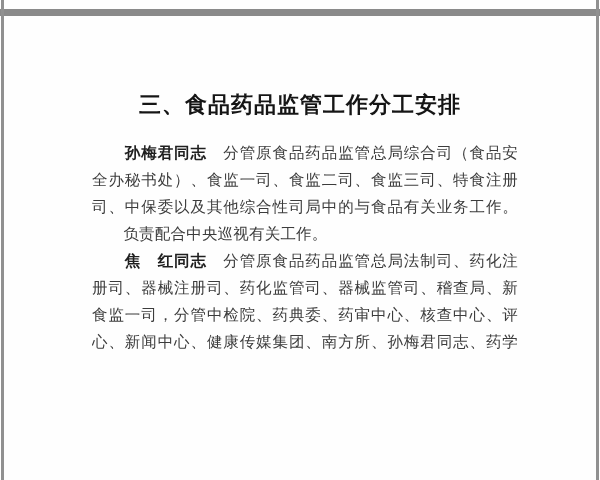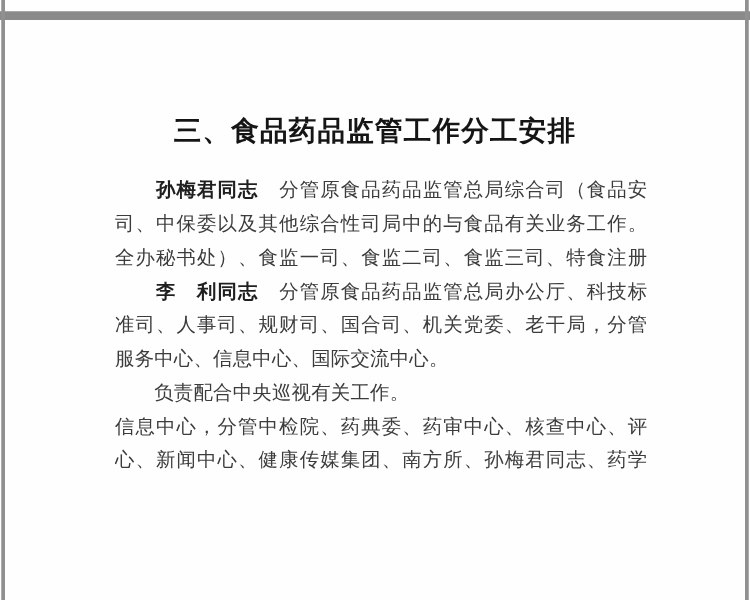--- a/index.html
+++ b/index.html
@@ -52,29 +52,26 @@
 <div class="viewer">
   <div class="page-gap"></div>
   <div class="page-border left"></div>
   <div class="page-border right"></div>
 
   <h1 class="title">三、食品药品监管工作分工安排</h1>
 
   <div class="body-block" id="doc-body">
       <div class="para">
         <div class="line j"><span>　　</span><span class="b">孙梅君同志</span><span>　分管原食品药品监管总局综合司（食品安</span></div>
+        <div class="line j"><span>全办秘书处）、食监一司、食监二司、食监三司、特食注册</span></div>
         <div class="line j"><span>司、中保委以及其他综合性司局中的与食品有关业务工作。</span></div>
-        <div class="line j"><span>全办秘书处）、食监一司、食监二司、食监三司、特食注册</span></div>
-      </div>
-      <div class="para">
-        <div class="line j"><span>　　</span><span class="b">李　利同志</span><span>　分管原食品药品监管总局办公厅、科技标</span></div>
-        <div class="line j"><span>准司、人事司、规财司、国合司、机关党委、老干局，分管</span></div>
-        <div class="line"><span>服务中心、信息中心、国际交流中心。</span></div>
       </div>
       <div class="para">
         <div class="line"><span>　　负责配合中央巡视有关工作。</span></div>
       </div>
       <div class="para">
-        <div class="line j"><span>信息中心，分管中检院、药典委、药审中心、核查中心、评</span></div>
+        <div class="line j"><span>　　</span><span class="b">焦　红同志</span><span>　分管原食品药品监管总局法制司、药化注</span></div>
+        <div class="line j"><span>册司、器械注册司、药化监管司、器械监管司、稽查局、新</span></div>
+        <div class="line j"><span>食监一司，分管中检院、药典委、药审中心、核查中心、评</span></div>
         <div class="line j"><span>心、新闻中心、健康传媒集团、南方所、孙梅君同志、药学会。</span></div>
       </div>
     </div>
 </div>
 
 </body></html>

